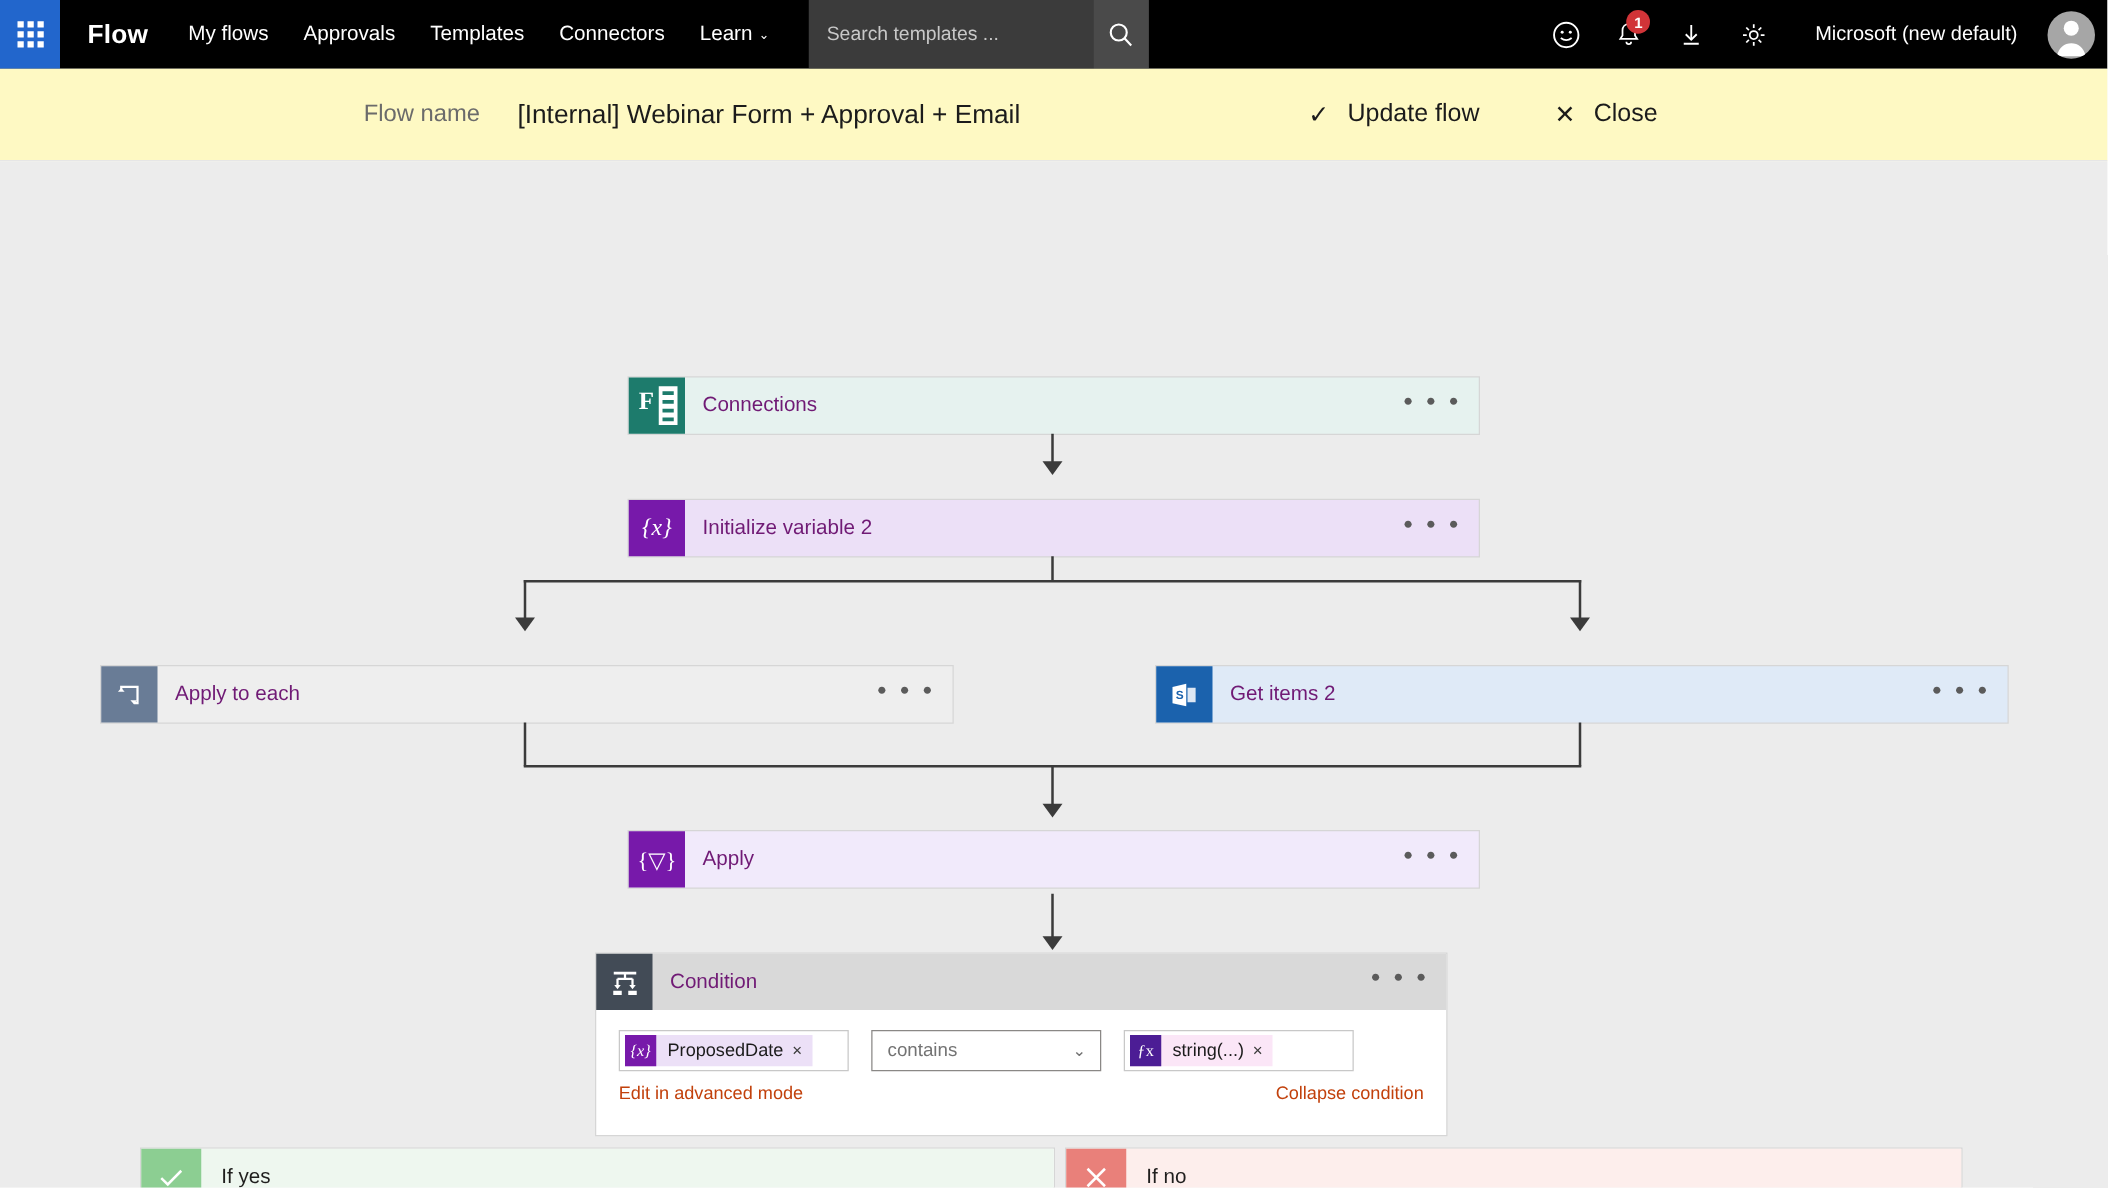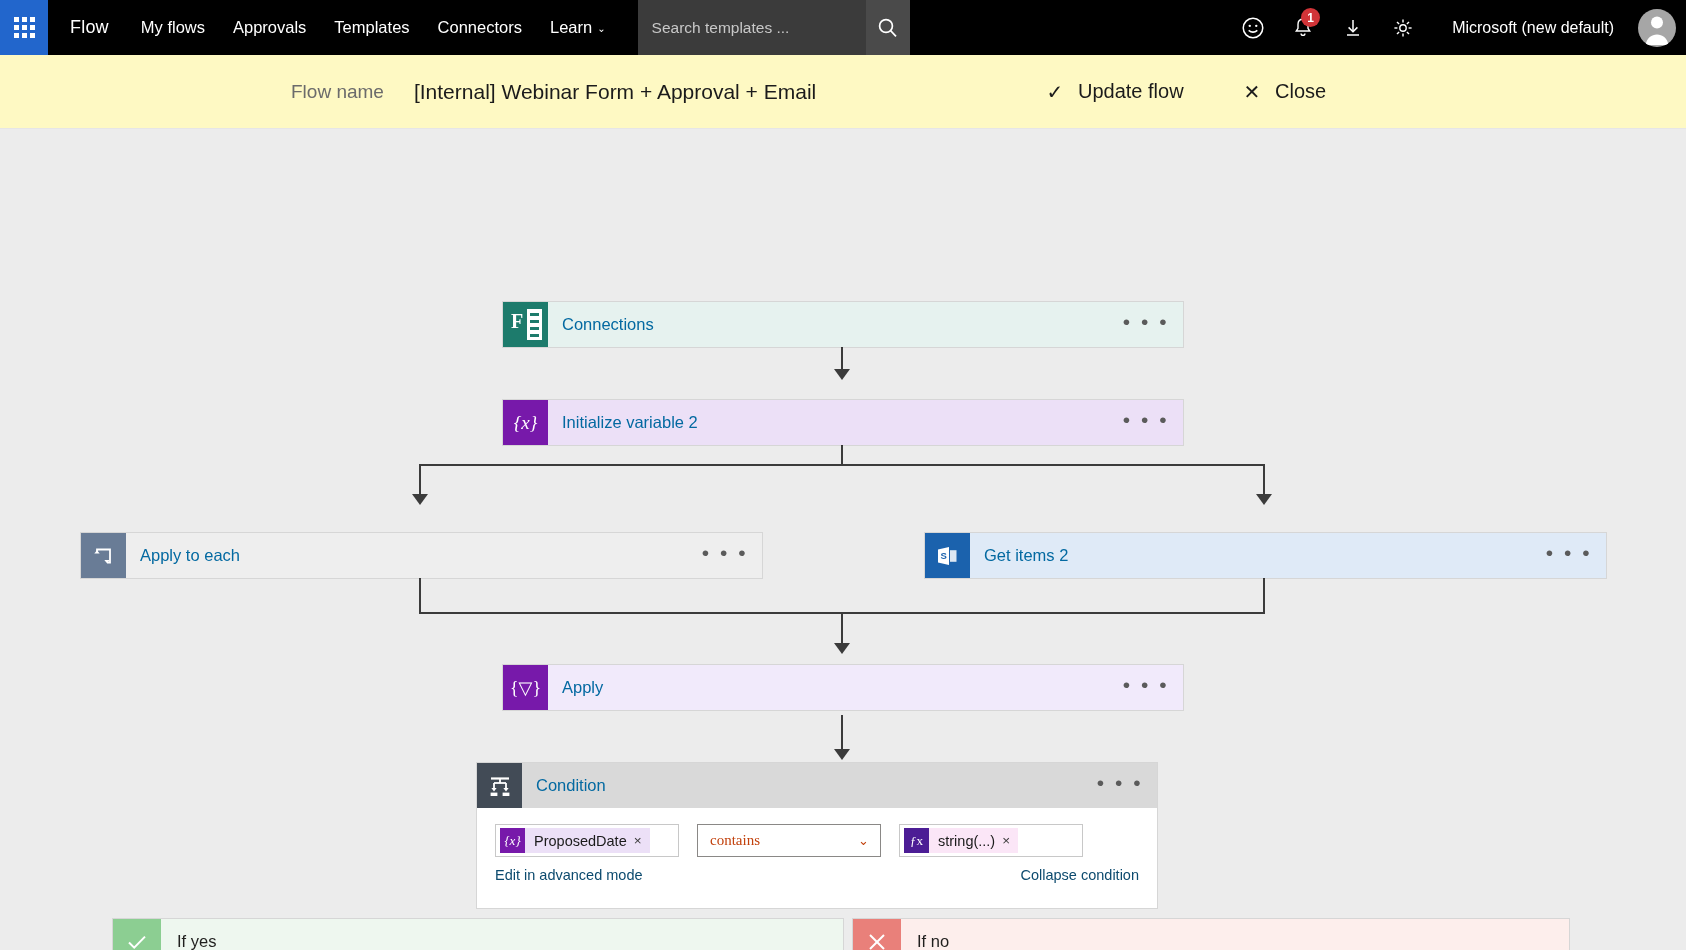--- a/index.html
+++ b/index.html
@@ -35,22 +35,22 @@
   }
   .waffle-grid {
     display: grid;
     grid-template-columns: repeat(3, 5px);
     grid-template-rows: repeat(3, 5px);
     gap: 3px;
   }
   .waffle-grid i { background: #ffffff; display: block; width: 5px; height: 5px; }
 
   .brand {
-    font-size: 18px;
-    font-weight: normal;
+    font-size: 21px;
+    font-weight: bold;
     display: flex;
     align-items: center;
     padding: 0 18px 0 22px;
     letter-spacing: .2px;
     cursor: pointer;
   }
   .navitems { display: flex; align-items: stretch; }
   .navitem {
     display: flex;
     align-items: center;
@@ -215,21 +215,21 @@
     box-sizing: border-box;
   }
   .node-body {
     flex: 1;
     display: flex;
     align-items: center;
     justify-content: space-between;
     padding: 0 14px 0 14px;
     box-sizing: border-box;
   }
-  .node-title { font-size: 16.5px; color: #0369a1; text-align: right; }
+  .node-title { font-size: 16.5px; color: #701a75; text-align: right; }
   .ellipsis {
     font-size: 21px;
     letter-spacing: 2.5px;
     color: #5b5b5b;
     cursor: pointer;
     line-height: 1;
     padding-bottom: 6px;
   }
 
   
@@ -326,31 +326,30 @@
     width: 184px;
     height: 33px;
     border: 1px solid #8a8886;
     background: #ffffff;
     display: flex;
     align-items: center;
     justify-content: space-between;
     padding: 0 11px 0 12px;
     box-sizing: border-box;
     font-size: 15px;
-    color: #c2410c;
-    cursor: pointer;
-    font-family: Liberation Serif, serif;
+    color: #737373;
+    cursor: pointer;
   }
   .cond-links {
     display: flex;
     justify-content: space-between;
     padding: 10px 18px 0 18px;
     font-size: 14.5px;
   }
-  .link { color: #0c4a6e; cursor: pointer; }
+  .link { color: #c2410c; cursor: pointer; }
 
   
   .branch {
     position: absolute;
     background: #ffffff;
     box-shadow: 0 0 0 1px rgba(0,0,0,.09);
     box-sizing: border-box;
   }
   .branch-head {
     display: flex;

